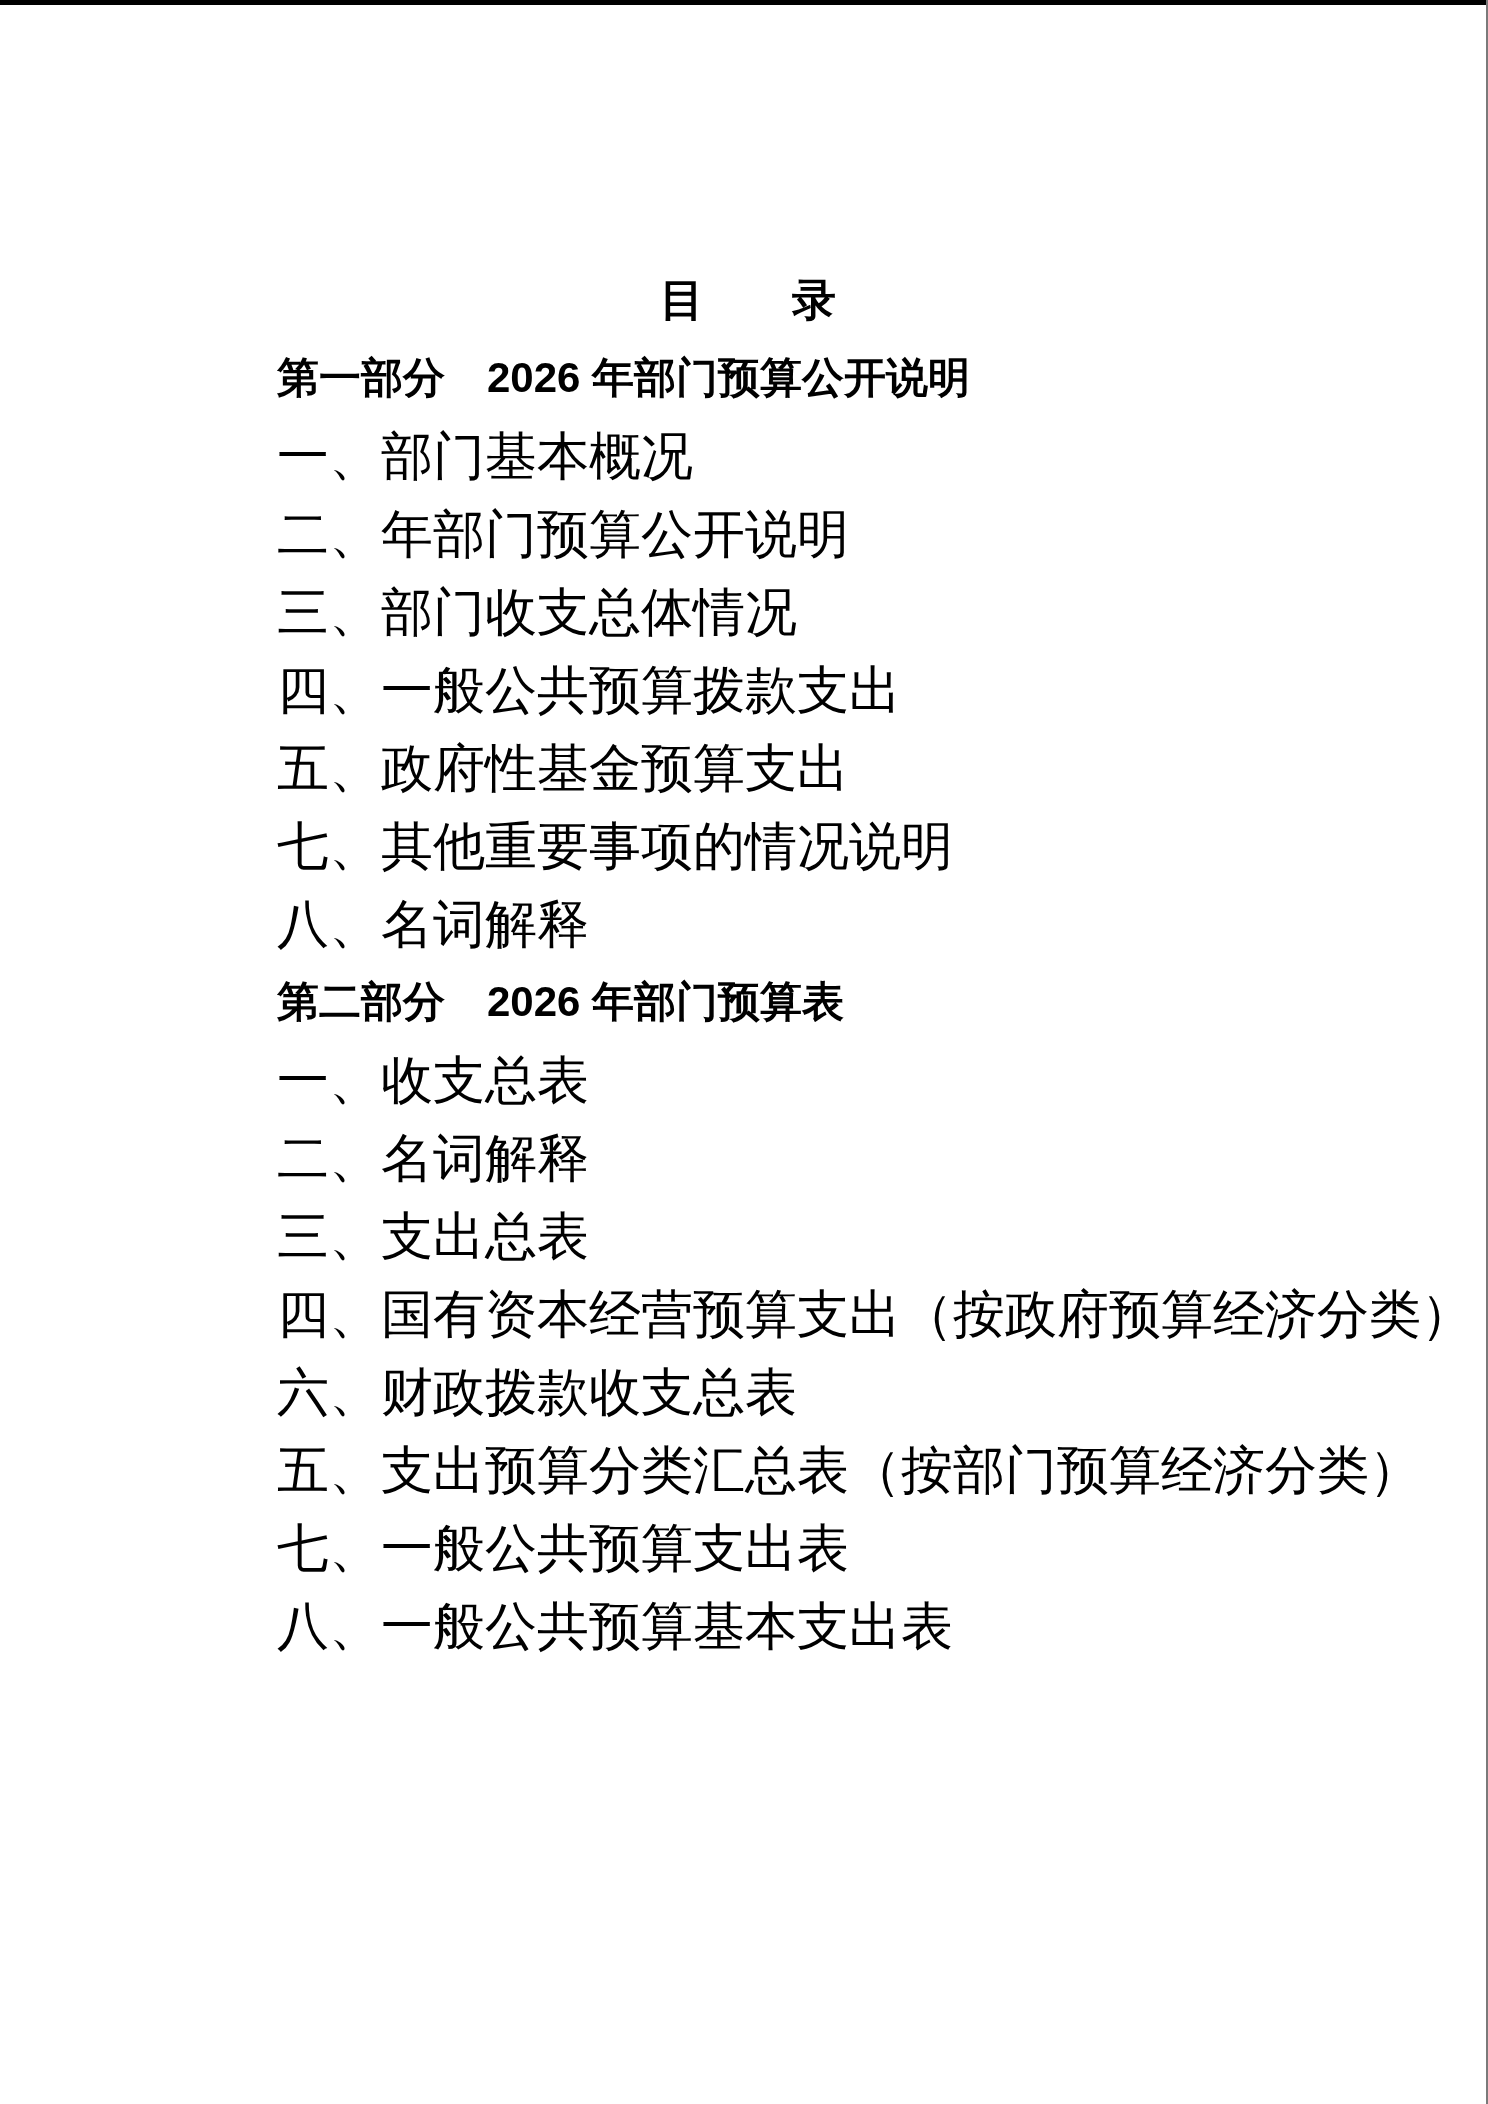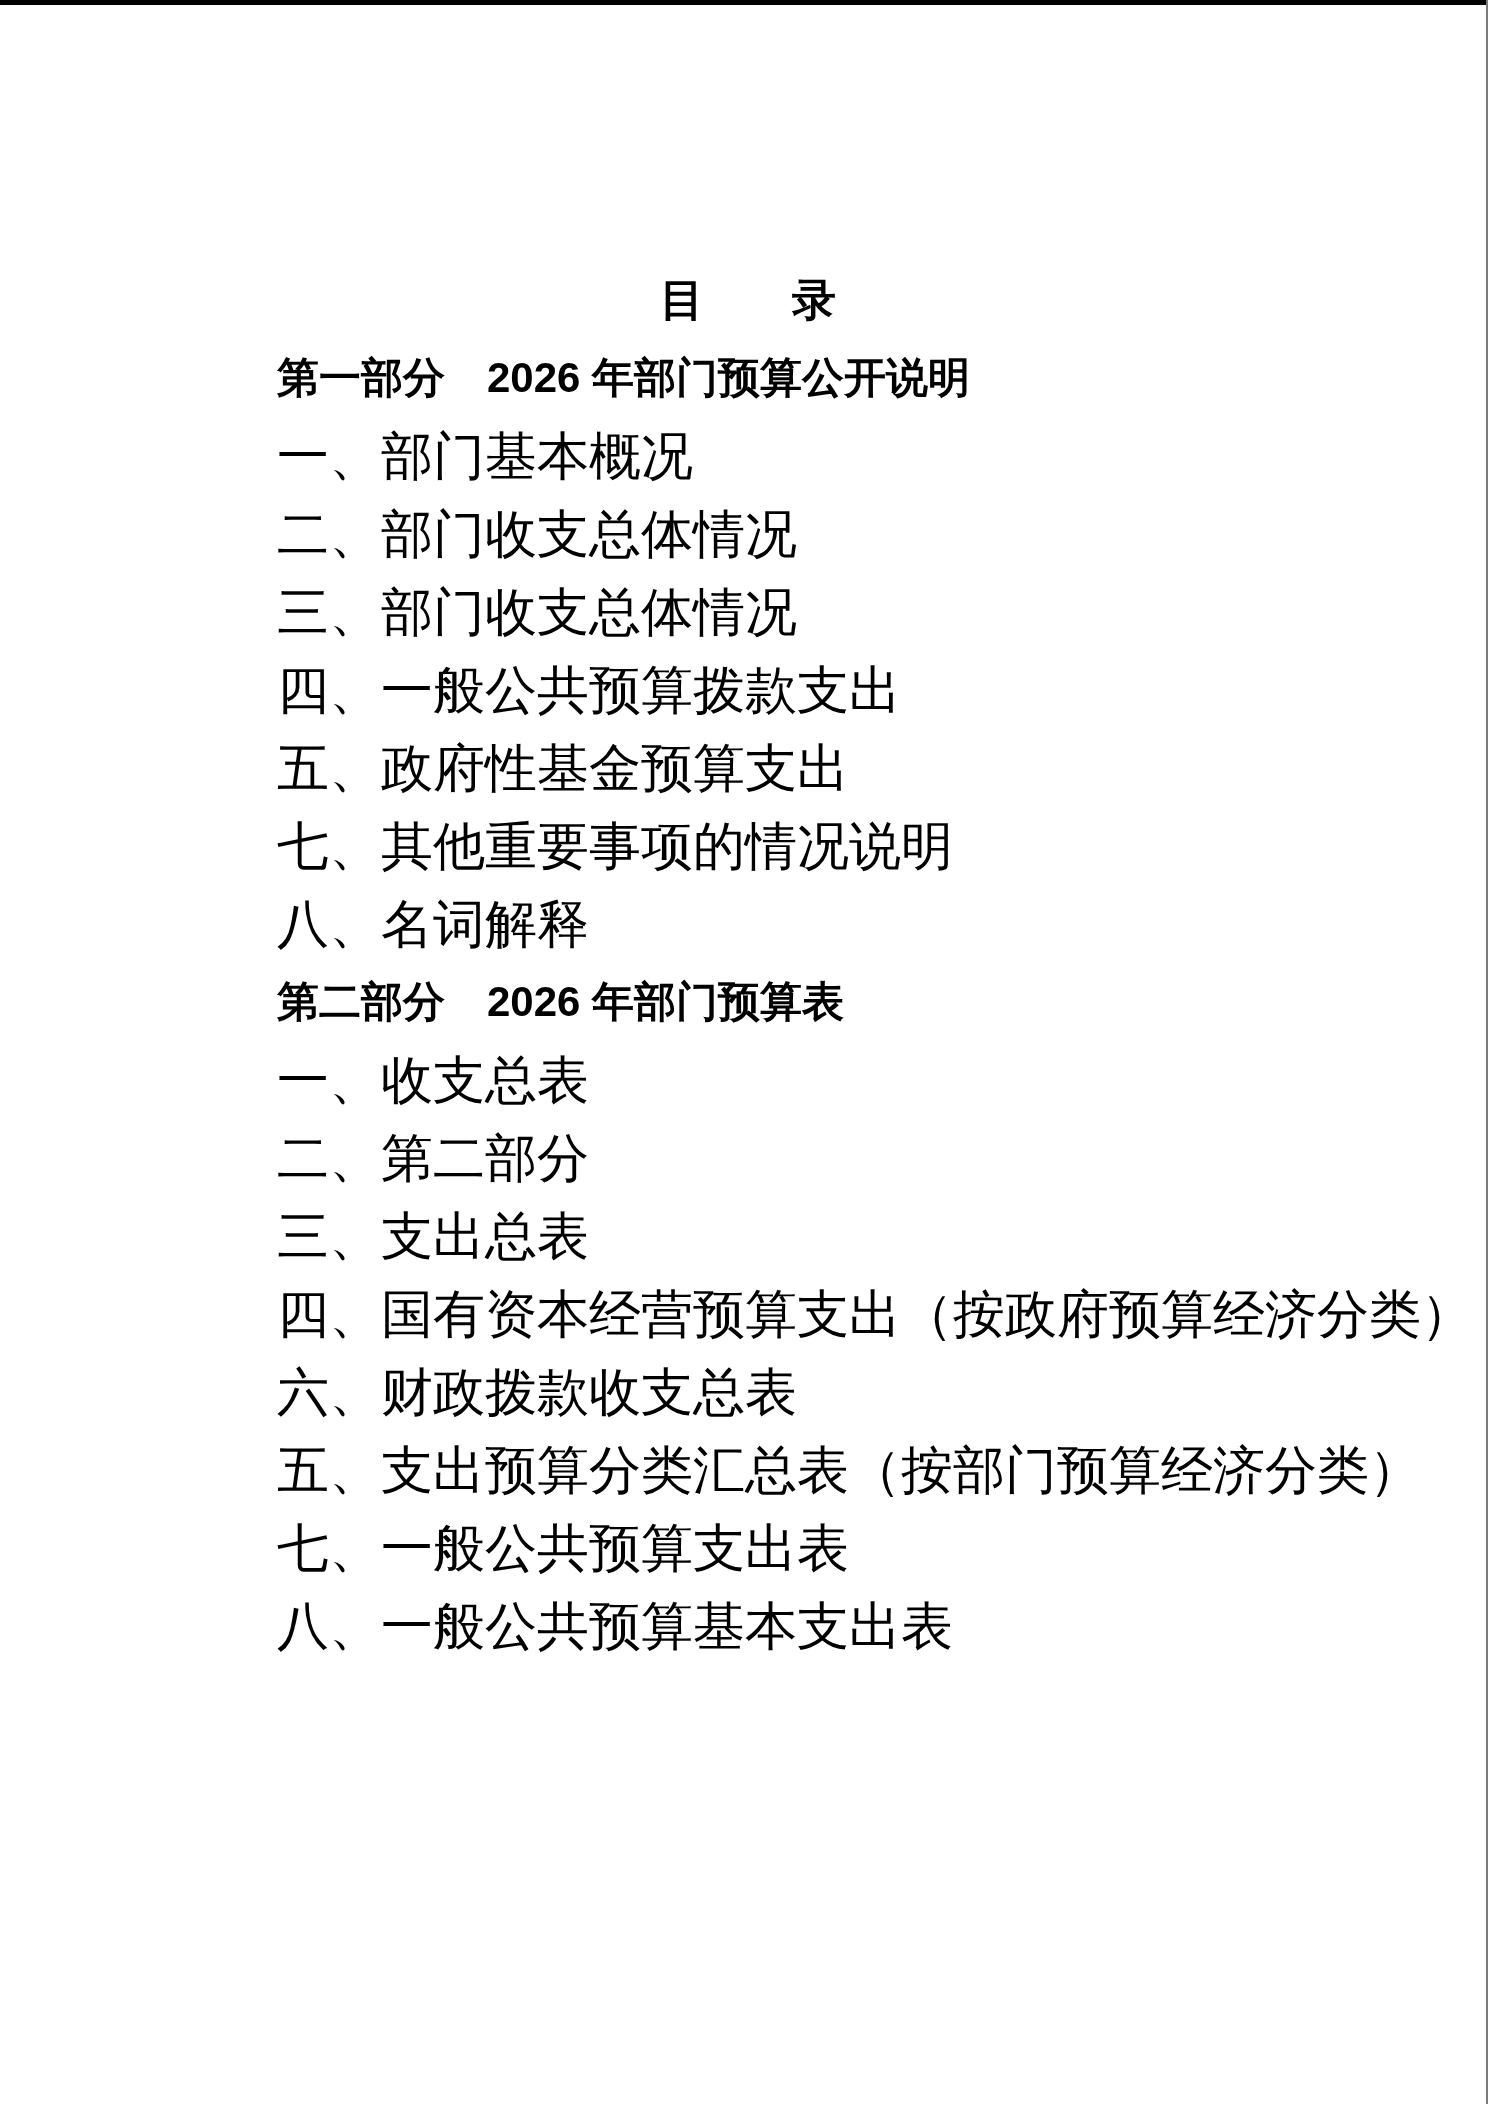--- a/index.html
+++ b/index.html
@@ -60,29 +60,29 @@
 <body style="--text-color: #000000; --top-bar-color: #000000; --right-border-color: #7a7a7a; background: rgb(255, 255, 255);">
 
 <div class="top-bar"></div>
 <div class="right-border"></div>
 
 <main class="content">
   <div class="line doc-title">目　　录</div>
 
   <div class="line section-heading">第一部分　2026 年部门预算公开说明</div>
   <div class="line item">一、部门基本概况</div>
-  <div class="line item">二、部门收支总体情况</div>
+  <div class="line item">二、年部门预算公开说明</div>
   <div class="line item">三、部门收支总体情况</div>
   <div class="line item">四、一般公共预算拨款支出</div>
   <div class="line item">五、政府性基金预算支出</div>
   <div class="line item">七、其他重要事项的情况说明</div>
   <div class="line item">八、名词解释</div>
 
   <div class="line section-heading">第二部分　2026 年部门预算表</div>
   <div class="line item">一、收支总表</div>
-  <div class="line item">二、第二部分</div>
+  <div class="line item">二、名词解释</div>
   <div class="line item">三、支出总表</div>
   <div class="line item">四、国有资本经营预算支出（按政府预算经济分类）</div>
   <div class="line item">六、财政拨款收支总表</div>
   <div class="line item">五、支出预算分类汇总表（按部门预算经济分类）</div>
   <div class="line item">七、一般公共预算支出表</div>
   <div class="line item">八、一般公共预算基本支出表</div>
 </main>
 
 </body></html>

